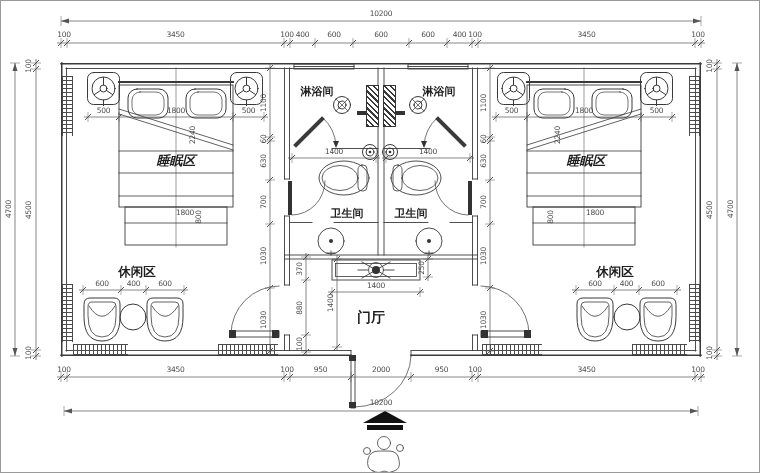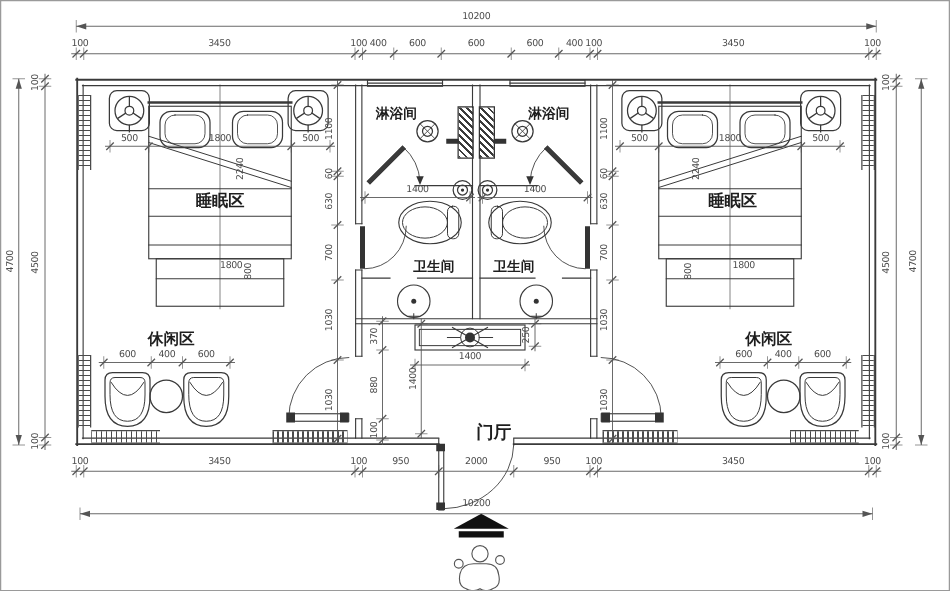--- a/index.html
+++ b/index.html
@@ -7,21 +7,21 @@
          font-family:"DejaVu Sans",sans-serif;overflow:hidden;}
   #plan-svg,#dim-svg{position:absolute;left:0;top:0;}
   .hatch{position:absolute;}
   .hatchV{background:repeating-linear-gradient(90deg,#4a4a4a 0 1px,transparent 1px 4px);border-top:1px solid #4a4a4a;border-bottom:1px solid #4a4a4a;}
   .hatchH{background:repeating-linear-gradient(180deg,#4a4a4a 0 1px,transparent 1px 4px);border-left:1px solid #4a4a4a;border-right:1px solid #4a4a4a;}
   .hatchD{background:repeating-linear-gradient(45deg,#3a3a3a 0 1.5px,#ffffff 1.5px 4px);border:1px solid #333;}
   #labels{position:absolute;left:0;top:0;width:100%;height:100%;}
   .dt{position:absolute;font-size:7.5px;color:#4c4c4c;white-space:nowrap;transform:translate(-50%,-50%);letter-spacing:-0.3px;}
   .dv{transform:translate(-50%,-50%) rotate(-90deg);}
   .rl{position:absolute;transform:translate(-50%,-50%);font-weight:700;color:#1e1e1e;white-space:nowrap;}
-  .s11{font-size:11px;font-family:Liberation Serif, serif;} .s12{font-size:12.5px;} .s13{font-size:13px;} .s14{font-size:14px;}
+  .s11{font-size:11px;font-family:Liberation Serif, serif;} .s12{font-size:12.5px;} .s13{font-size:13px;font-style:italic;} .s14{font-size:14px;}
 </style>
 </head>
 <body>
 
 <div id="stage">
 
 <svg id="plan-svg" width="758" height="471" viewBox="0 0 758 471">
 <defs>
   <g id="spk">
     <rect x="0.5" y="0.5" width="32" height="32" rx="6"></rect>
@@ -361,21 +361,21 @@
       <polygon points="736,355 733.5,347 738.5,347" fill="#555555"></polygon>
     </svg>
 
 <div id="labels">
   <div class="rl s13" style="left:175px;top:160px;">睡眠区</div>
   <div class="rl s13" style="left:585px;top:160px;">睡眠区</div>
   <div class="rl s11" style="left:316px;top:90px;">淋浴间</div>
   <div class="rl s11" style="left:438px;top:90px;">淋浴间</div>
   <div class="rl s11" style="left:346px;top:212px;">卫生间</div>
   <div class="rl s11" style="left:410px;top:212px;">卫生间</div>
-  <div class="rl s14" style="left:394px;top:317px;margin-top:28px;">门厅</div>
+  <div class="rl s14" style="left:370px;top:317px;">门厅</div>
   <div class="rl s12" style="left:136px;top:271px;">休闲区</div>
   <div class="rl s12" style="left:614px;top:271px;">休闲区</div>
 <span class="dt" style="left: 63px; top: 33px;">100</span>
       <span class="dt" style="left: 174.5px; top: 33px;">3450</span>
       <span class="dt" style="left: 286px; top: 33px;">100</span>
       <span class="dt" style="left: 301.5px; top: 33px;">400</span>
       <span class="dt" style="left: 333px; top: 33px;">600</span>
       <span class="dt" style="left: 380px; top: 33px;">600</span>
       <span class="dt" style="left: 427px; top: 33px;">600</span>
       <span class="dt" style="left: 458.5px; top: 33px;">400</span>

